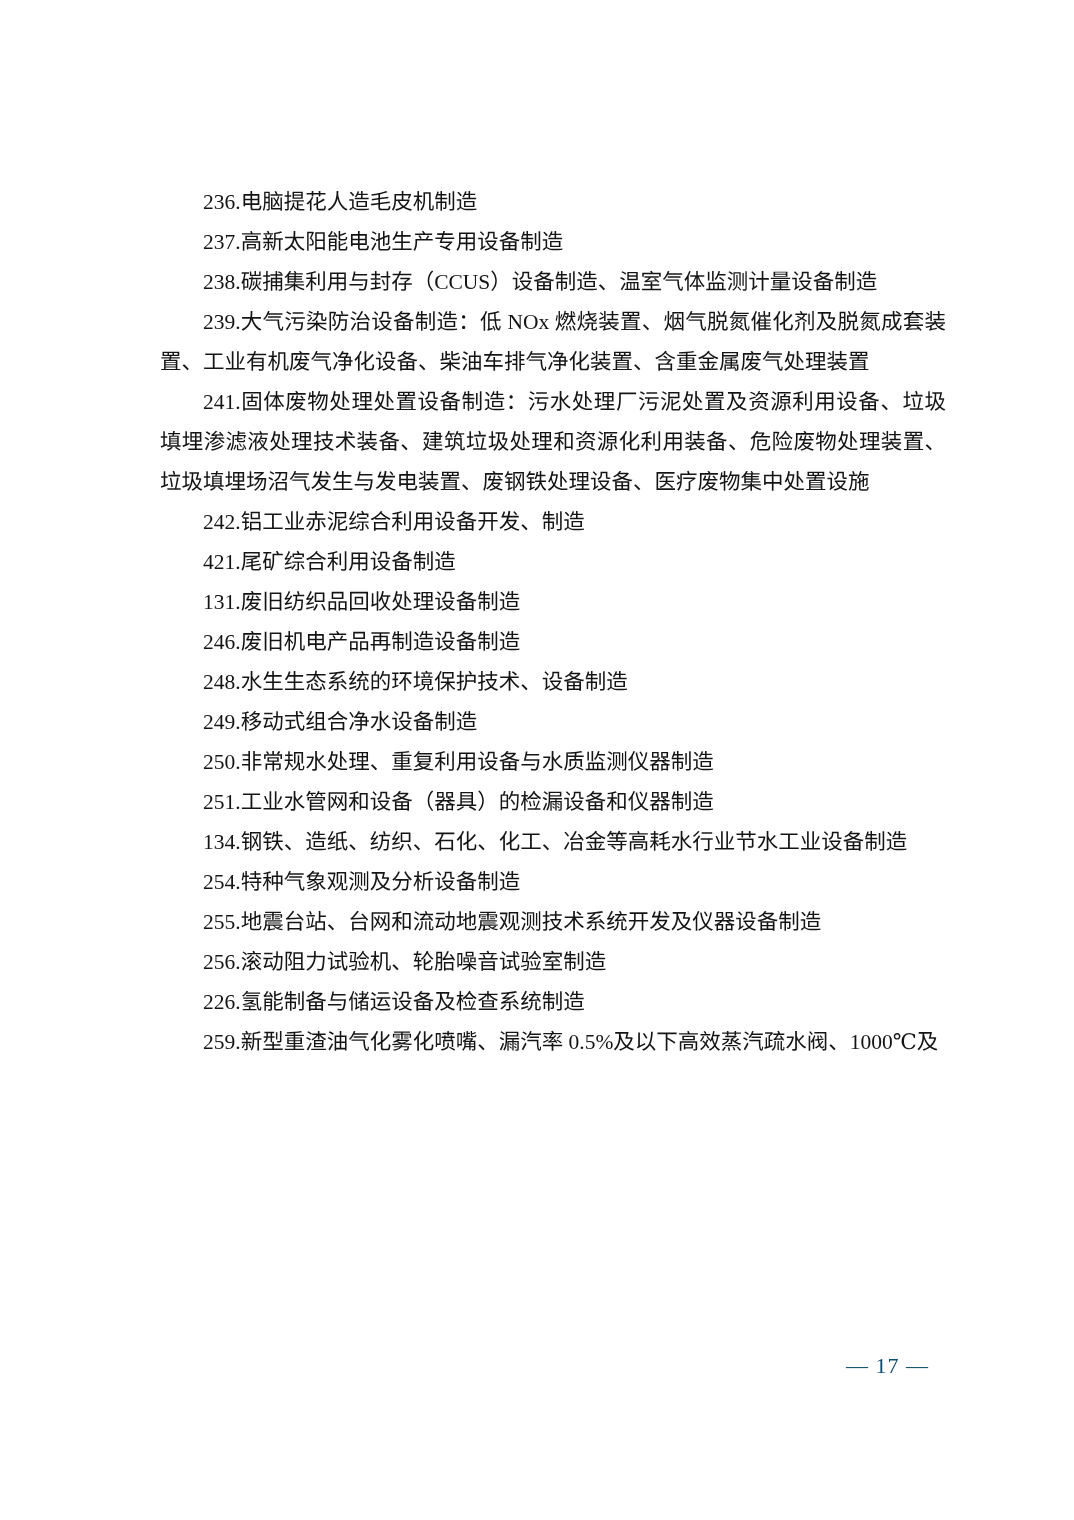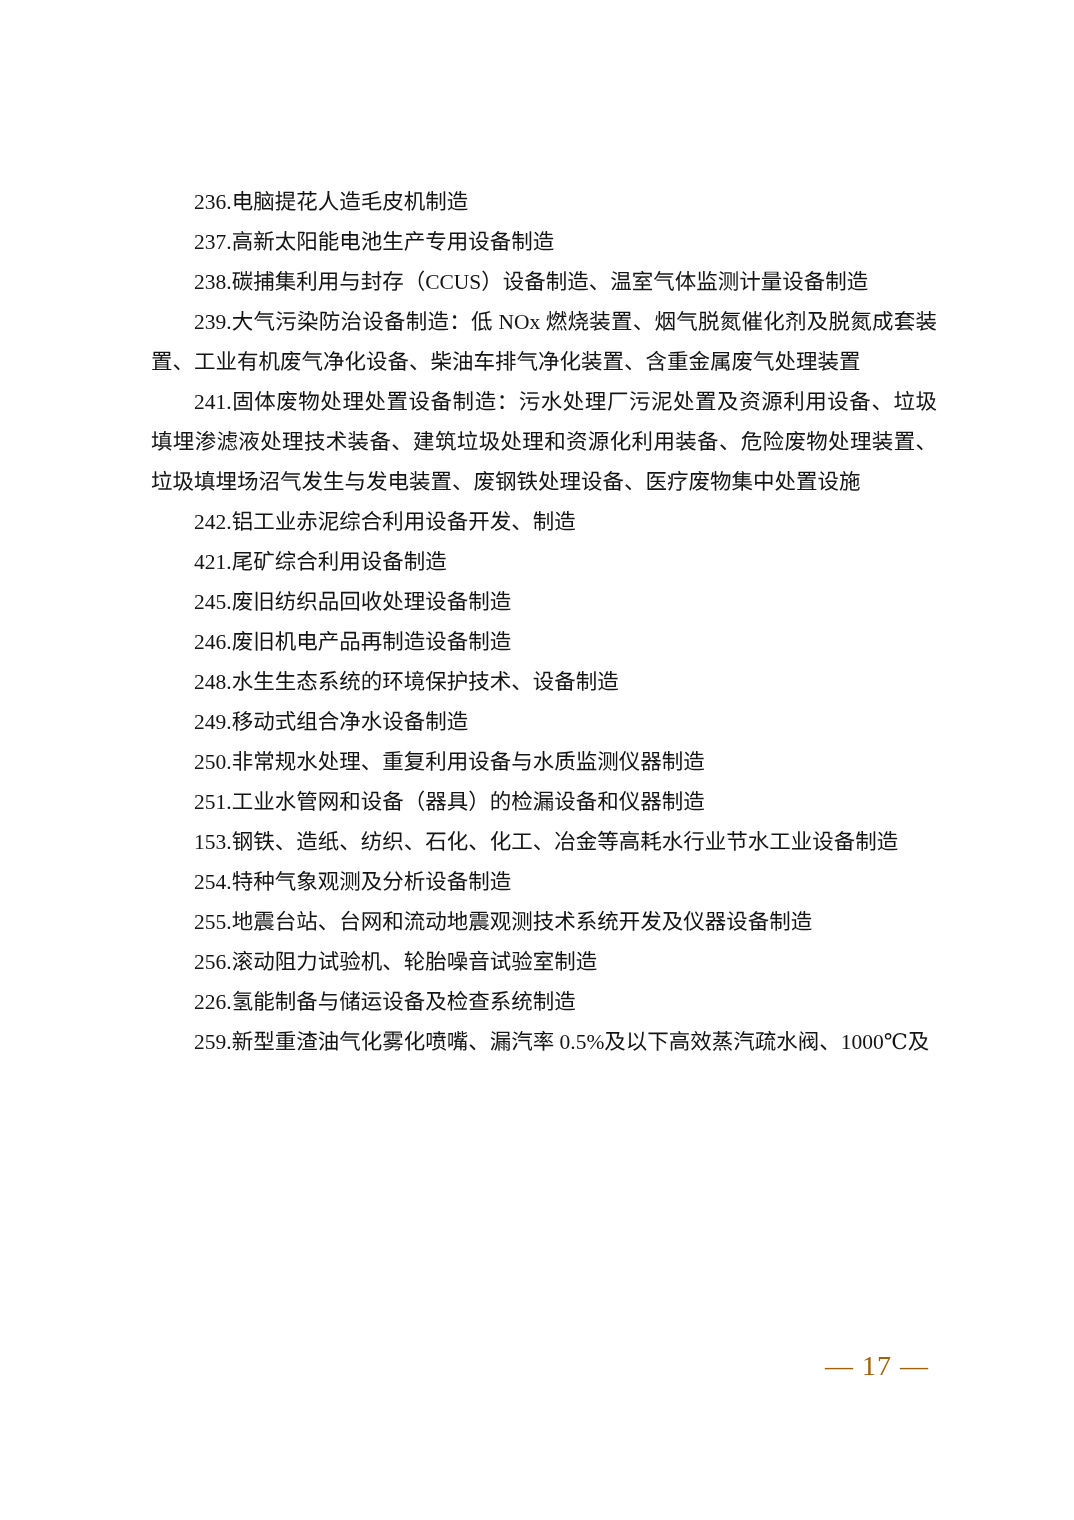--- a/index.html
+++ b/index.html
@@ -10,64 +10,64 @@
   body {
     position: relative;
     width: 1074px;
     height: 1520px;
     overflow: hidden;
     font-family: "Liberation Serif", "DejaVu Serif", serif;
     color: #141414;
   }
   .doc-content {
     position: absolute;
-    left: 151px;
+    left: 160px;
     top: 182px;
     width: 786px;
   }
   .doc-item {
     margin: 0;
     padding: 0;
     font-size: 21.5px;
     line-height: 40px;
     text-align: justify;
     text-justify: inter-character;
     text-indent: 2em;
     word-break: break-all;
     font-kerning: none;
   }
   .page-number {
     position: absolute;
     top: 1352px;
     right: 145px;
-    font-size: 28px;
+    font-size: 22px;
     line-height: 28px;
     letter-spacing: 1px;
-    color: #a16207;
+    color: #0c4a6e;
     white-space: nowrap;
   }
 </style>
 </head>
 <body>
 
 <div class="doc-content">
   <p class="doc-item">236.电脑提花人造毛皮机制造</p>
   <p class="doc-item">237.高新太阳能电池生产专用设备制造</p>
   <p class="doc-item">238.碳捕集利用与封存（CCUS）设备制造、温室气体监测计量设备制造</p>
   <p class="doc-item">239.大气污染防治设备制造：低 NOx 燃烧装置、烟气脱氮催化剂及脱氮成套装置、工业有机废气净化设备、柴油车排气净化装置、含重金属废气处理装置</p>
   <p class="doc-item">241.固体废物处理处置设备制造：污水处理厂污泥处置及资源利用设备、垃圾填埋渗滤液处理技术装备、建筑垃圾处理和资源化利用装备、危险废物处理装置、垃圾填埋场沼气发生与发电装置、废钢铁处理设备、医疗废物集中处置设施</p>
   <p class="doc-item">242.铝工业赤泥综合利用设备开发、制造</p>
   <p class="doc-item">421.尾矿综合利用设备制造</p>
-  <p class="doc-item">245.废旧纺织品回收处理设备制造</p>
+  <p class="doc-item">131.废旧纺织品回收处理设备制造</p>
   <p class="doc-item">246.废旧机电产品再制造设备制造</p>
   <p class="doc-item">248.水生生态系统的环境保护技术、设备制造</p>
   <p class="doc-item">249.移动式组合净水设备制造</p>
   <p class="doc-item">250.非常规水处理、重复利用设备与水质监测仪器制造</p>
   <p class="doc-item">251.工业水管网和设备（器具）的检漏设备和仪器制造</p>
-  <p class="doc-item">153.钢铁、造纸、纺织、石化、化工、冶金等高耗水行业节水工业设备制造</p>
+  <p class="doc-item">134.钢铁、造纸、纺织、石化、化工、冶金等高耗水行业节水工业设备制造</p>
   <p class="doc-item">254.特种气象观测及分析设备制造</p>
   <p class="doc-item">255.地震台站、台网和流动地震观测技术系统开发及仪器设备制造</p>
   <p class="doc-item">256.滚动阻力试验机、轮胎噪音试验室制造</p>
   <p class="doc-item">226.氢能制备与储运设备及检查系统制造</p>
   <p class="doc-item">259.新型重渣油气化雾化喷嘴、漏汽率 0.5%及以下高效蒸汽疏水阀、1000℃及</p>
 </div>
 
 <div class="page-number">— 17 —</div>
 
 </body></html>

